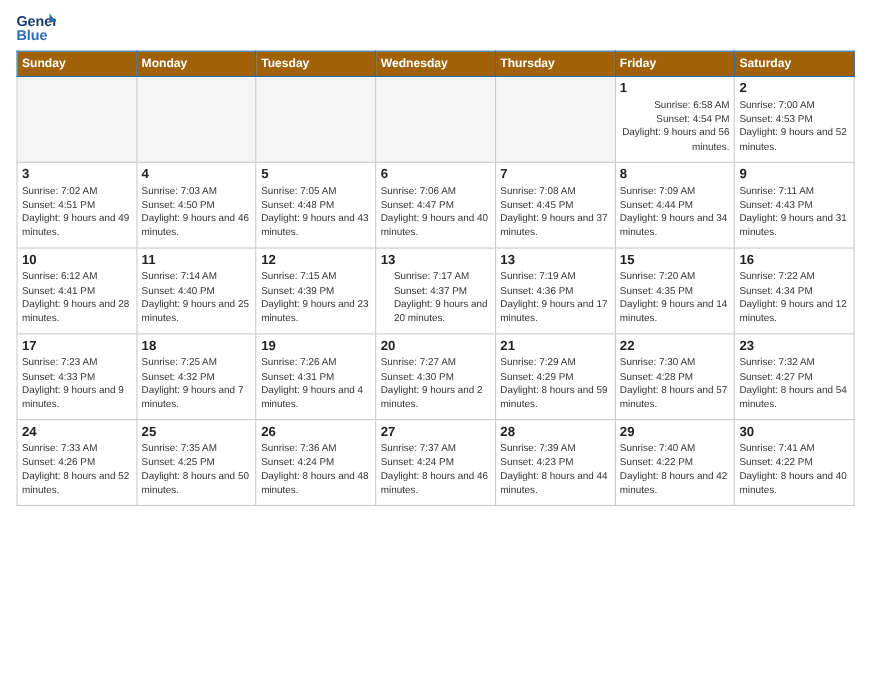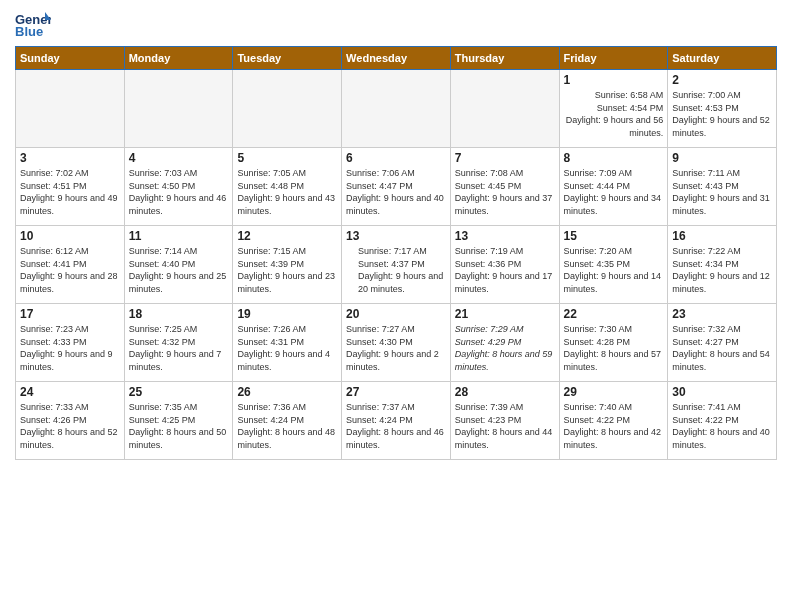--- a/index.html
+++ b/index.html
@@ -238,21 +238,21 @@
 Daylight: 9 hours and 4 minutes.</div>
           </td>
           <td>
             <span class="day-num">20</span>
             <div class="day-info" style="white-space: pre-line;">Sunrise: 7:27 AM
 Sunset: 4:30 PM
 Daylight: 9 hours and 2 minutes.</div>
           </td>
           <td>
             <span class="day-num">21</span>
-            <div class="day-info" style="white-space: pre-line; font-style: italic;">Sunrise: 7:29 AM
+            <div class="day-info" style="white-space: pre-line;">Sunrise: 7:29 AM
 Sunset: 4:29 PM
 Daylight: 8 hours and 59 minutes.</div>
           </td>
           <td>
             <span class="day-num">22</span>
             <div class="day-info" style="white-space: pre-line;">Sunrise: 7:30 AM
 Sunset: 4:28 PM
 Daylight: 8 hours and 57 minutes.</div>
           </td>
           <td>

